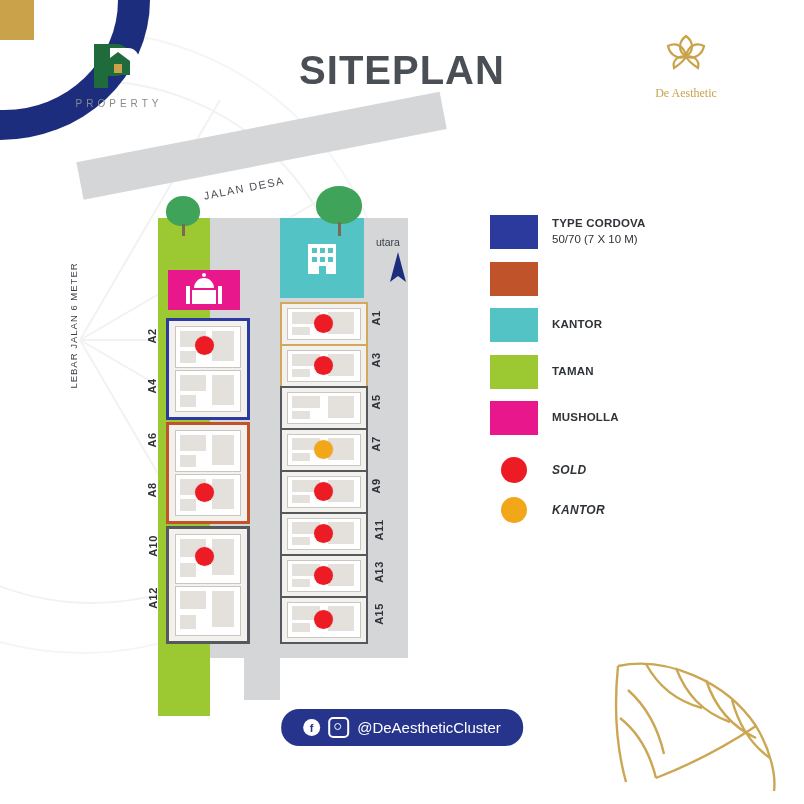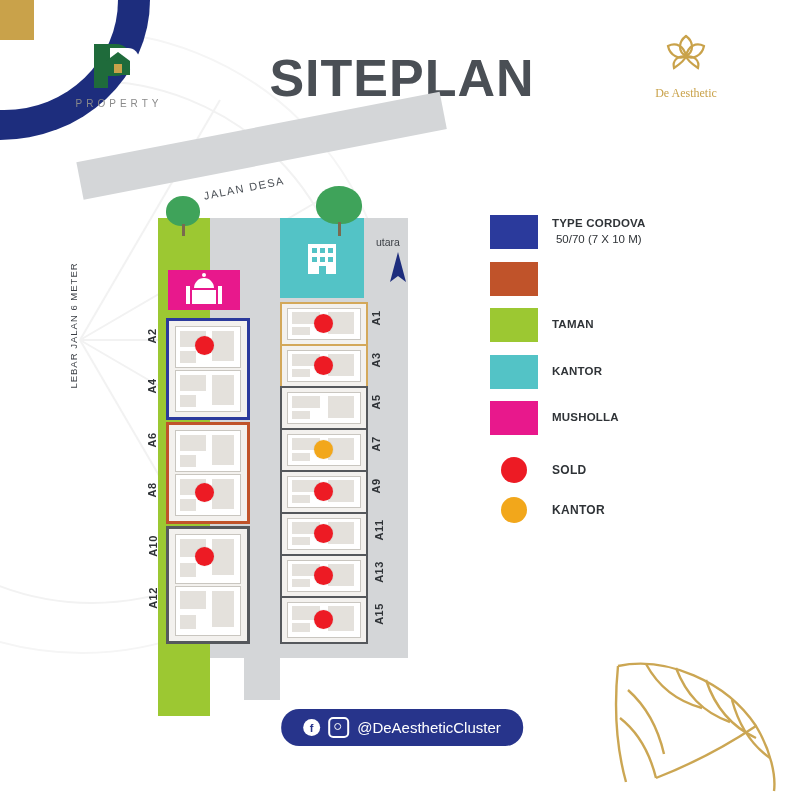--- a/index.html
+++ b/index.html
@@ -40,21 +40,21 @@
   
   .logo-left{position:absolute;left:34px;top:34px;width:170px;text-align:center;}
   .logo-mark{width:62px;height:62px;margin:0 auto;position:relative;}
   .logo-name{
     font-size:14.5px;letter-spacing:.5px;color:#1f6b3b;font-weight:bold;margin-top:4px;
   }
   .logo-sub{font-size:10px;letter-spacing:4px;color:#8a8a8a;margin-top:2px;}
 
   .page-title{
     position:absolute;left:0;right:0;top:48px;text-align:center;
-    font-size:52px;font-weight:bold;letter-spacing:1px;color:#4a4f55;
+    font-size:40px;font-weight:bold;letter-spacing:1px;color:#4a4f55;
   }
   .logo-right{position:absolute;right:38px;top:30px;width:160px;text-align:center;}
   .logo-right .flower{width:56px;height:48px;margin:0 auto;}
   .logo-right .n1{font-size:12px;color:#c9a24a;margin-top:4px;font-family:"Liberation Serif",serif;}
   .logo-right .n2{font-size:17px;color:#c9a24a;font-family:"Liberation Serif",serif;}
 
   
   .plan{position:absolute;left:58px;top:140px;width:400px;height:530px;}
   .road-top{
     position:absolute;left:22px;top:22px;width:370px;height:38px;
@@ -100,26 +100,26 @@
     position:absolute;font-size:11px;font-weight:bold;color:#2f3337;
     transform:rotate(-90deg);letter-spacing:.5px;
   }
   .tree{position:absolute;border-radius:50% 50% 45% 45%;background:#3fa35a;}
   .tree-trunk{position:absolute;width:3px;background:#7a6a4f;}
   .utara{position:absolute;left:318px;top:96px;font-size:10.5px;color:#3b3f45;}
   .arrow-n{position:absolute;left:330px;top:112px;}
 
   
   .legend{position:absolute;left:490px;top:215px;width:290px;}
-  .lg-row{display:flex;align-items:center;margin-bottom:12.5px;text-align:center;}
+  .lg-row{display:flex;align-items:center;margin-bottom:12.5px;}
   .sw{width:48px;height:34px;flex:0 0 48px;margin-right:14px;}
   .lg-txt{font-size:11.5px;line-height:1.35;color:#2f3337;}
   .lg-txt .t1{font-weight:bold;letter-spacing:.2px;}
   .lg-txt .t2{font-weight:normal;}
-  .lg-row.status{margin-bottom:14px;align-items:center;}
+  .lg-row.status{margin-bottom:14px;align-items:center;font-style:italic;}
   .status-dot{
     width:26px;height:26px;border-radius:50%;margin-left:11px;margin-right:25px;
   }
   .status-label{font-size:12px;font-weight:bold;color:#2f3337;letter-spacing:.3px;}
 
   
   .footer{
     position:absolute;left:50%;transform:translateX(-50%);bottom:58px;
     background:#27348b;color:#fff;border-radius:18px;
     padding:8px 22px;display:flex;align-items:center;gap:8px;
@@ -382,30 +382,30 @@
     </div>
   </div>
 
 
   <div class="lg-row">
     <div class="sw" style="background:#c0532a;"></div>
   </div>
 
 
   <div class="lg-row">
+    <div class="sw" style="background:#53c3c6;"></div>
+    <div class="lg-txt">
+      <div class="t1">KANTOR</div>
+    </div>
+  </div>
+
+  <div class="lg-row">
     <div class="sw" style="background:#9cc832;"></div>
     <div class="lg-txt">
       <div class="t1">TAMAN</div>
-    </div>
-  </div>
-
-  <div class="lg-row">
-    <div class="sw" style="background:#53c3c6;"></div>
-    <div class="lg-txt">
-      <div class="t1">KANTOR</div>
     </div>
   </div>
 
   <div class="lg-row" style="margin-bottom:22px;">
     <div class="sw" style="background:#e8188c;"></div>
     <div class="lg-txt">
       <div class="t1">MUSHOLLA</div>
     </div>
   </div>
 

